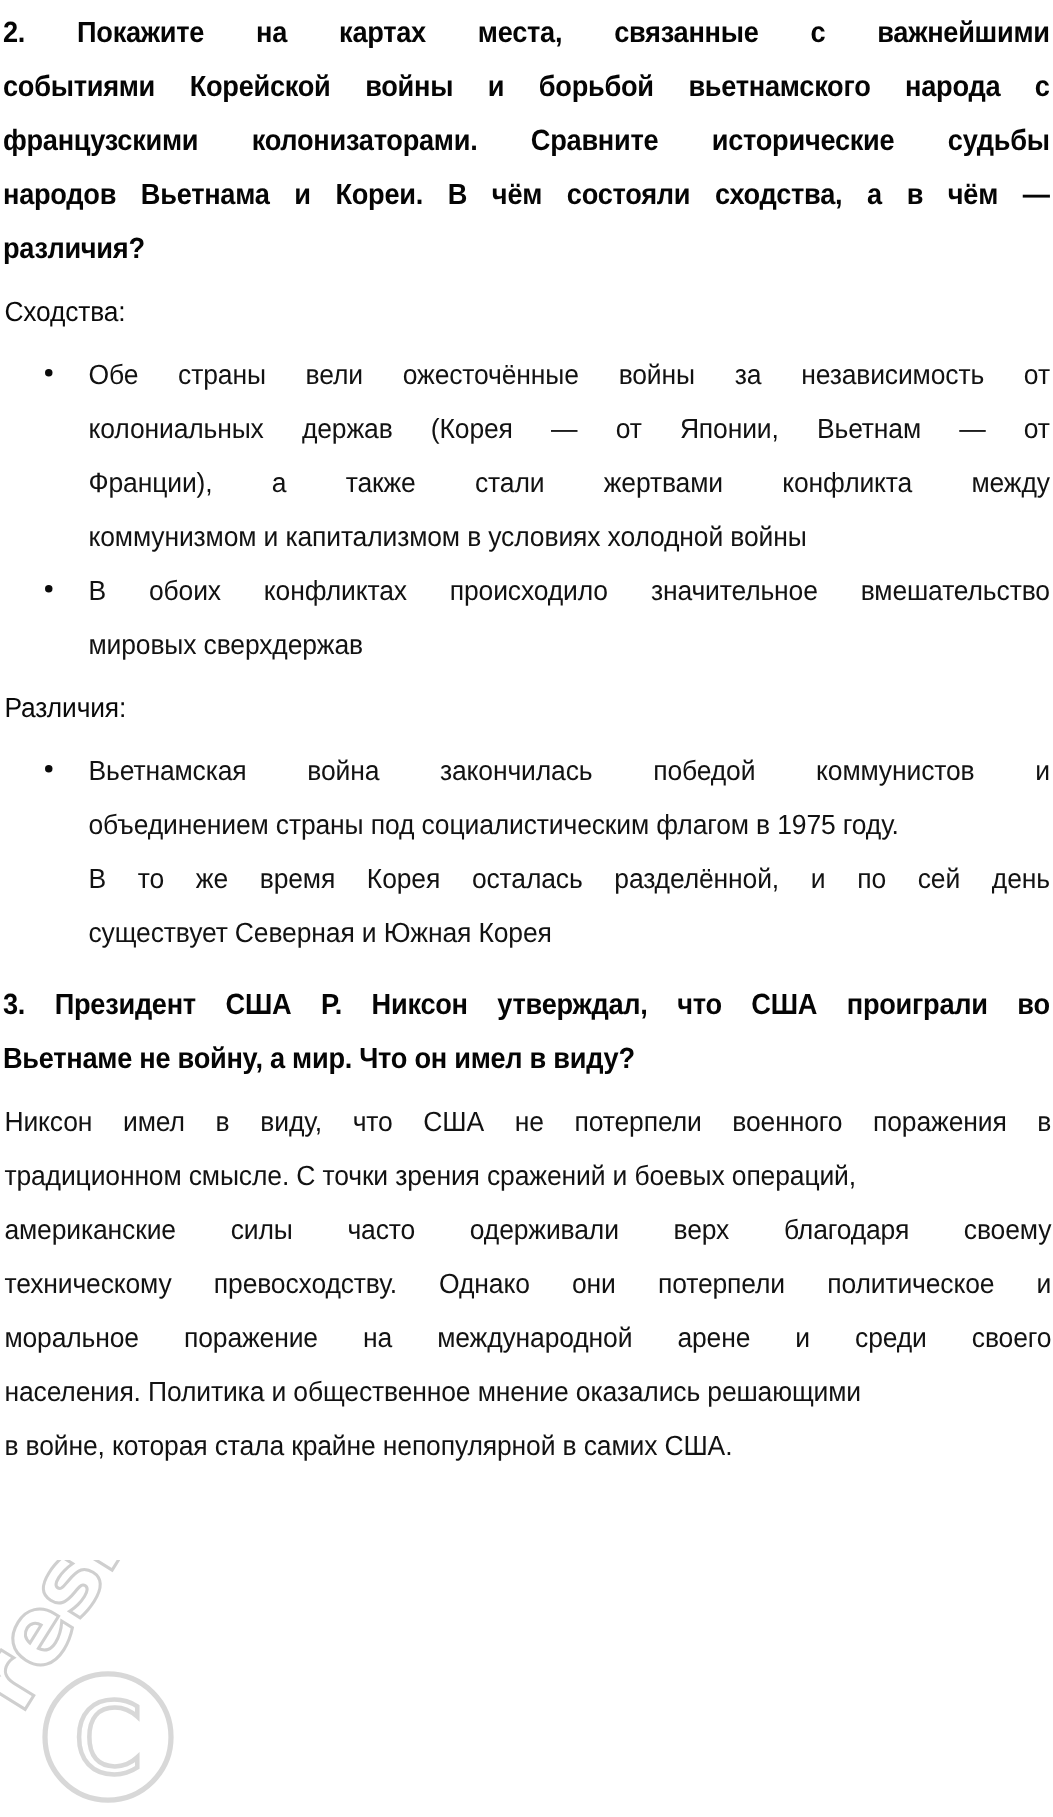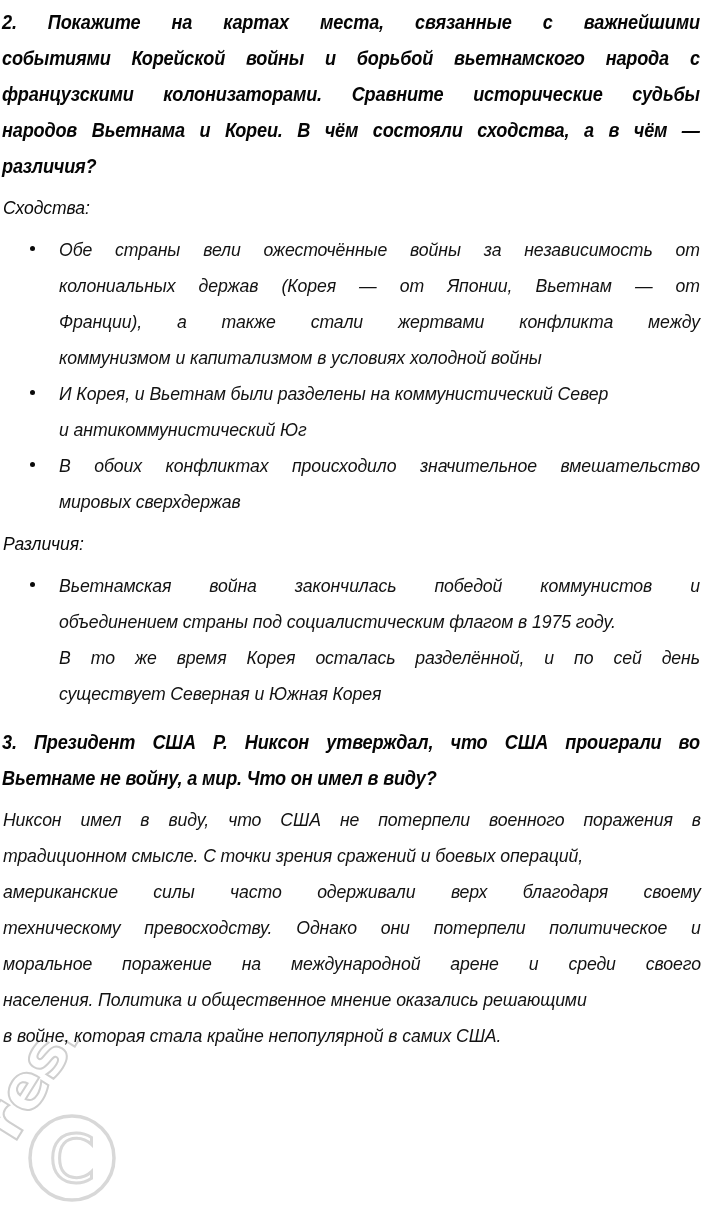--- a/index.html
+++ b/index.html
@@ -17,21 +17,20 @@
     color: #0a0a0a;
   }
 
   .page {
     position: relative;
     width: 702px;
     height: 1211px;
     box-sizing: border-box;
     padding: 0 2px;
     z-index: 2;
-    font-style: italic;
   }
 
   
   .q-heading {
     font-weight: bold;
     font-size: 19.5px;
     line-height: 36px;
     text-align: justify;
     text-justify: inter-word;
     letter-spacing: -0.2px;
@@ -194,27 +193,20 @@
       <div class="body-text">
         <span class="ln">Обе  страны  вели  ожесточённые  войны  за  независимость  от</span>
         <span class="ln">колониальных  держав  (Корея  —  от  Японии,  Вьетнам  —  от</span>
         <span class="ln">Франции),  а  также  стали  жертвами  конфликта  между</span>
         <span class="ln last">коммунизмом и капитализмом в условиях холодной войны</span>
       </div>
     </li>
     <li>
       <span class="dot"></span>
       <div class="body-text">
-        <span class="ln last">И Корея, и Вьетнам были разделены на коммунистический Север</span>
-        <span class="ln last">и антикоммунистический Юг</span>
-      </div>
-    </li>
-    <li>
-      <span class="dot"></span>
-      <div class="body-text">
         <span class="ln">В  обоих  конфликтах  происходило  значительное  вмешательство</span>
         <span class="ln last">мировых сверхдержав</span>
       </div>
     </li>
   </ul>
 
   <div class="gap-sm"></div>
 
   <p class="label-line">Различия:</p>
 

